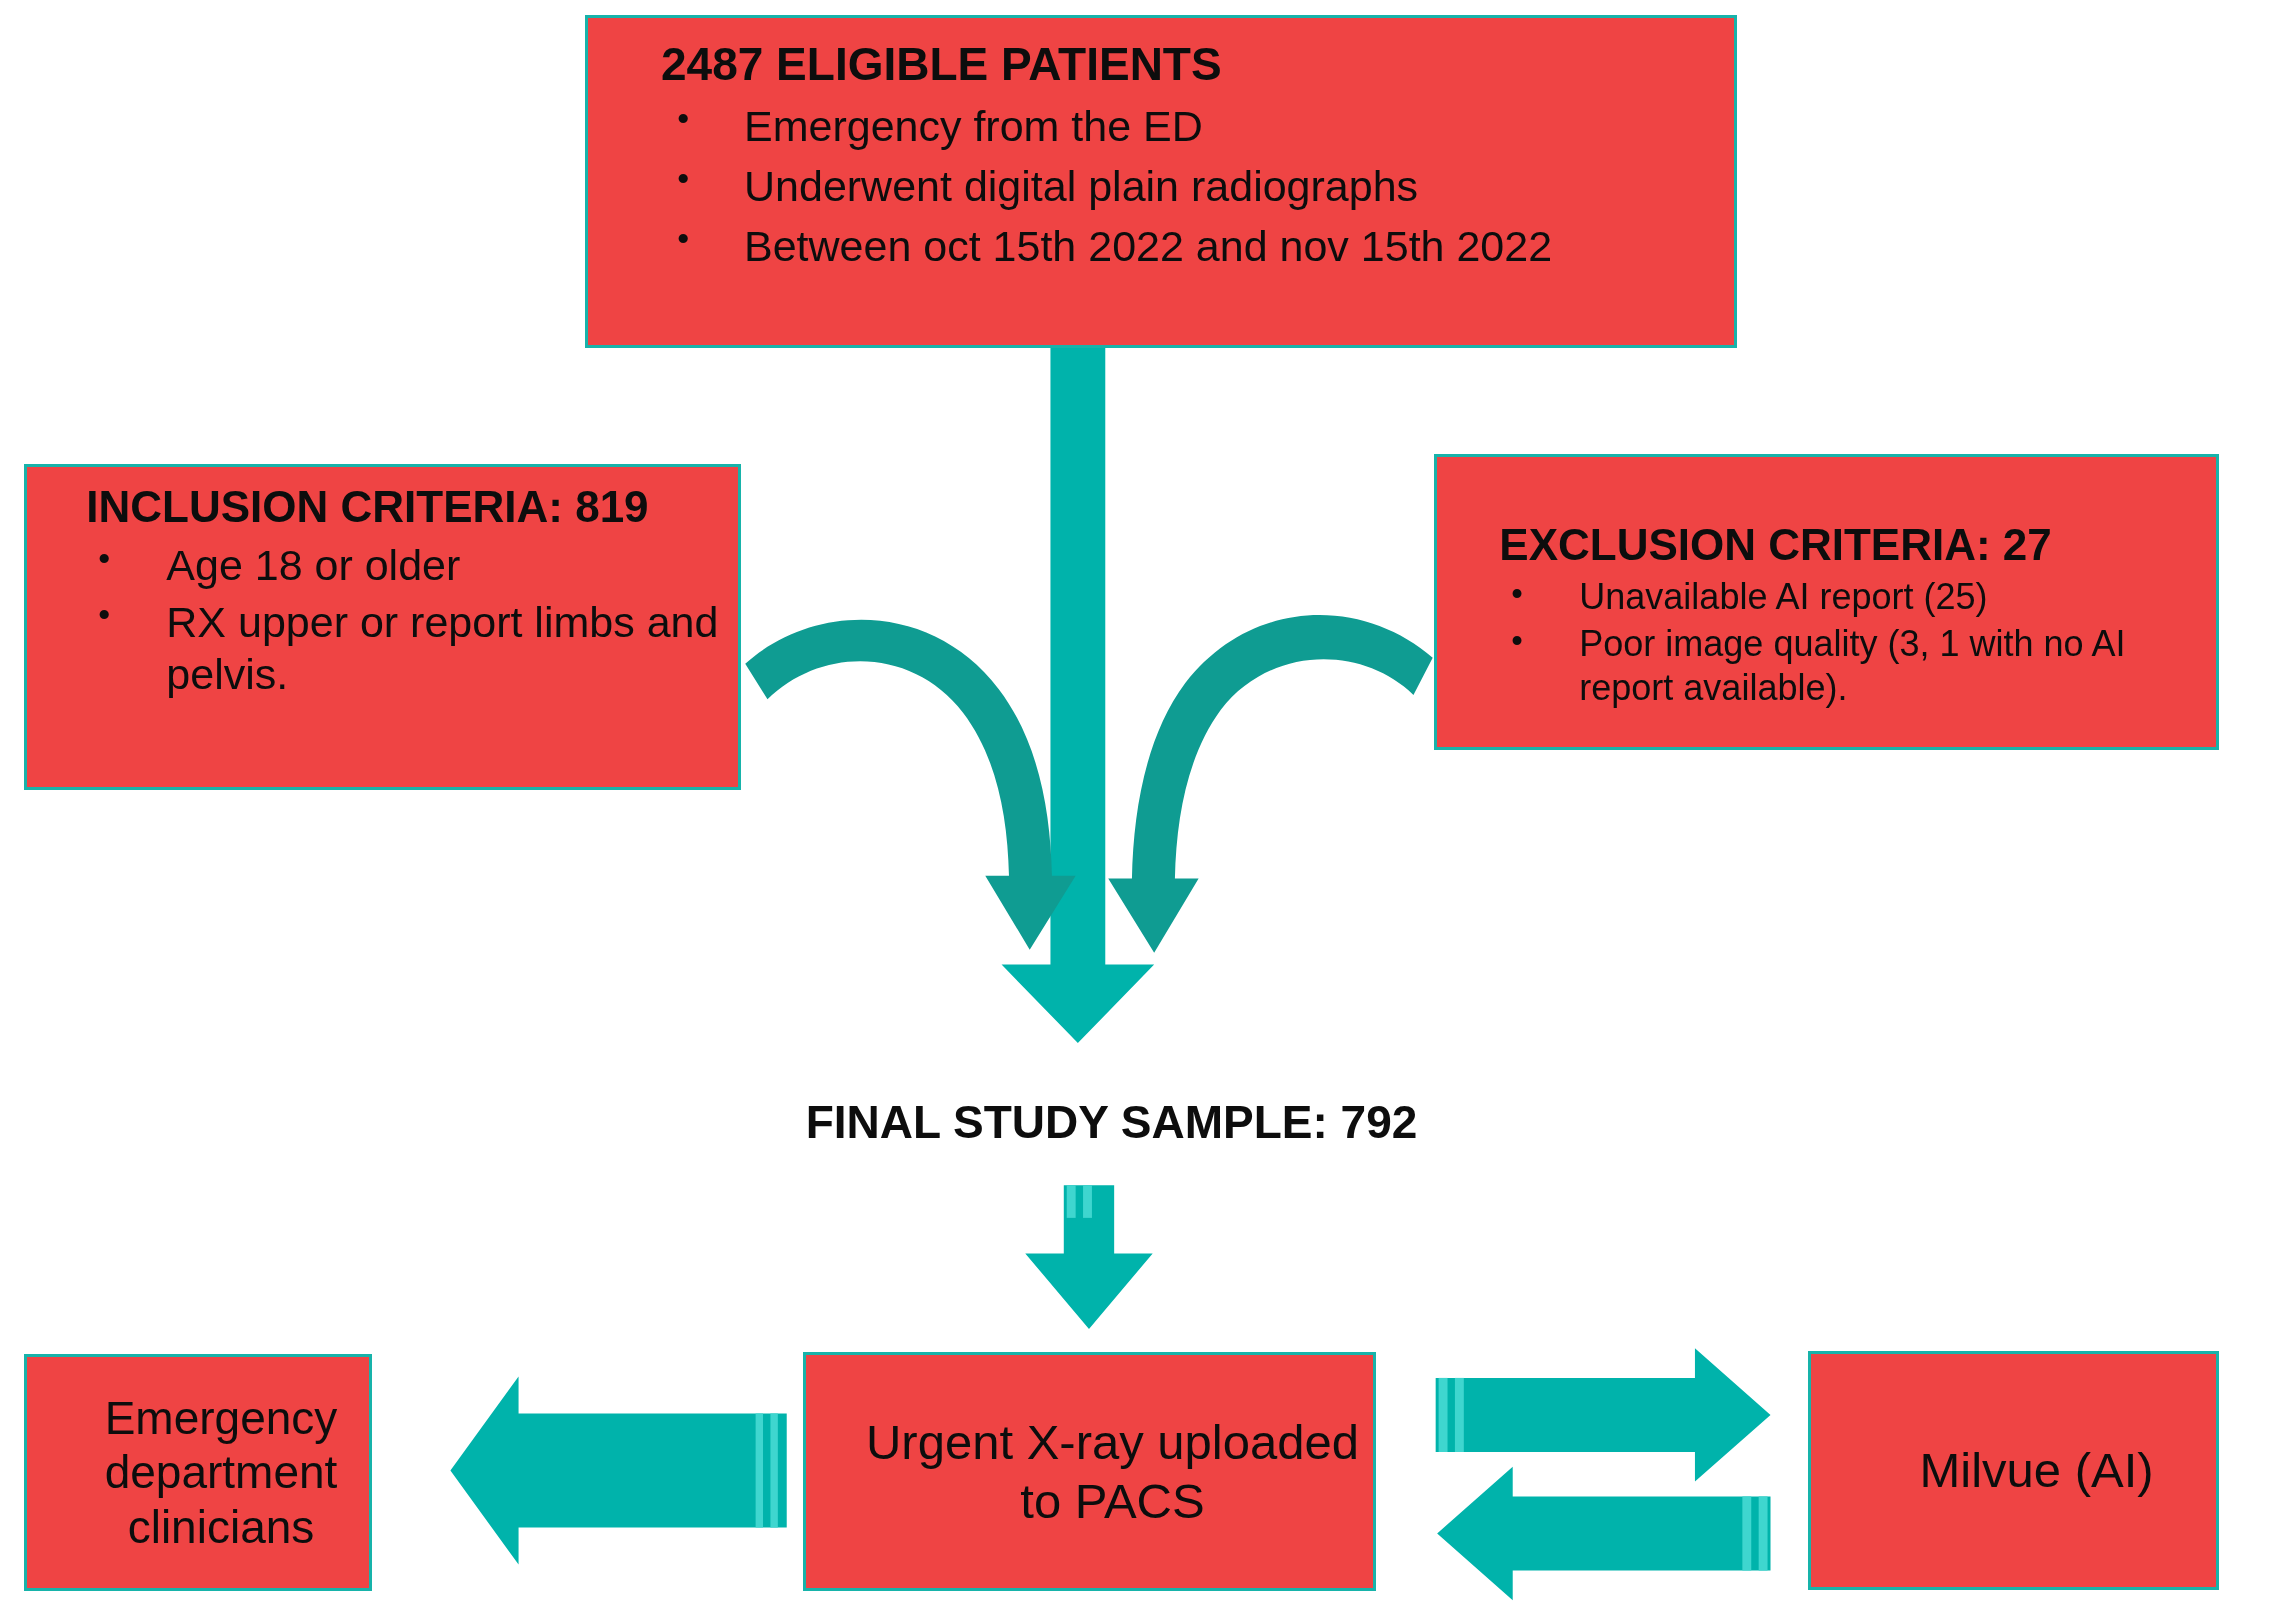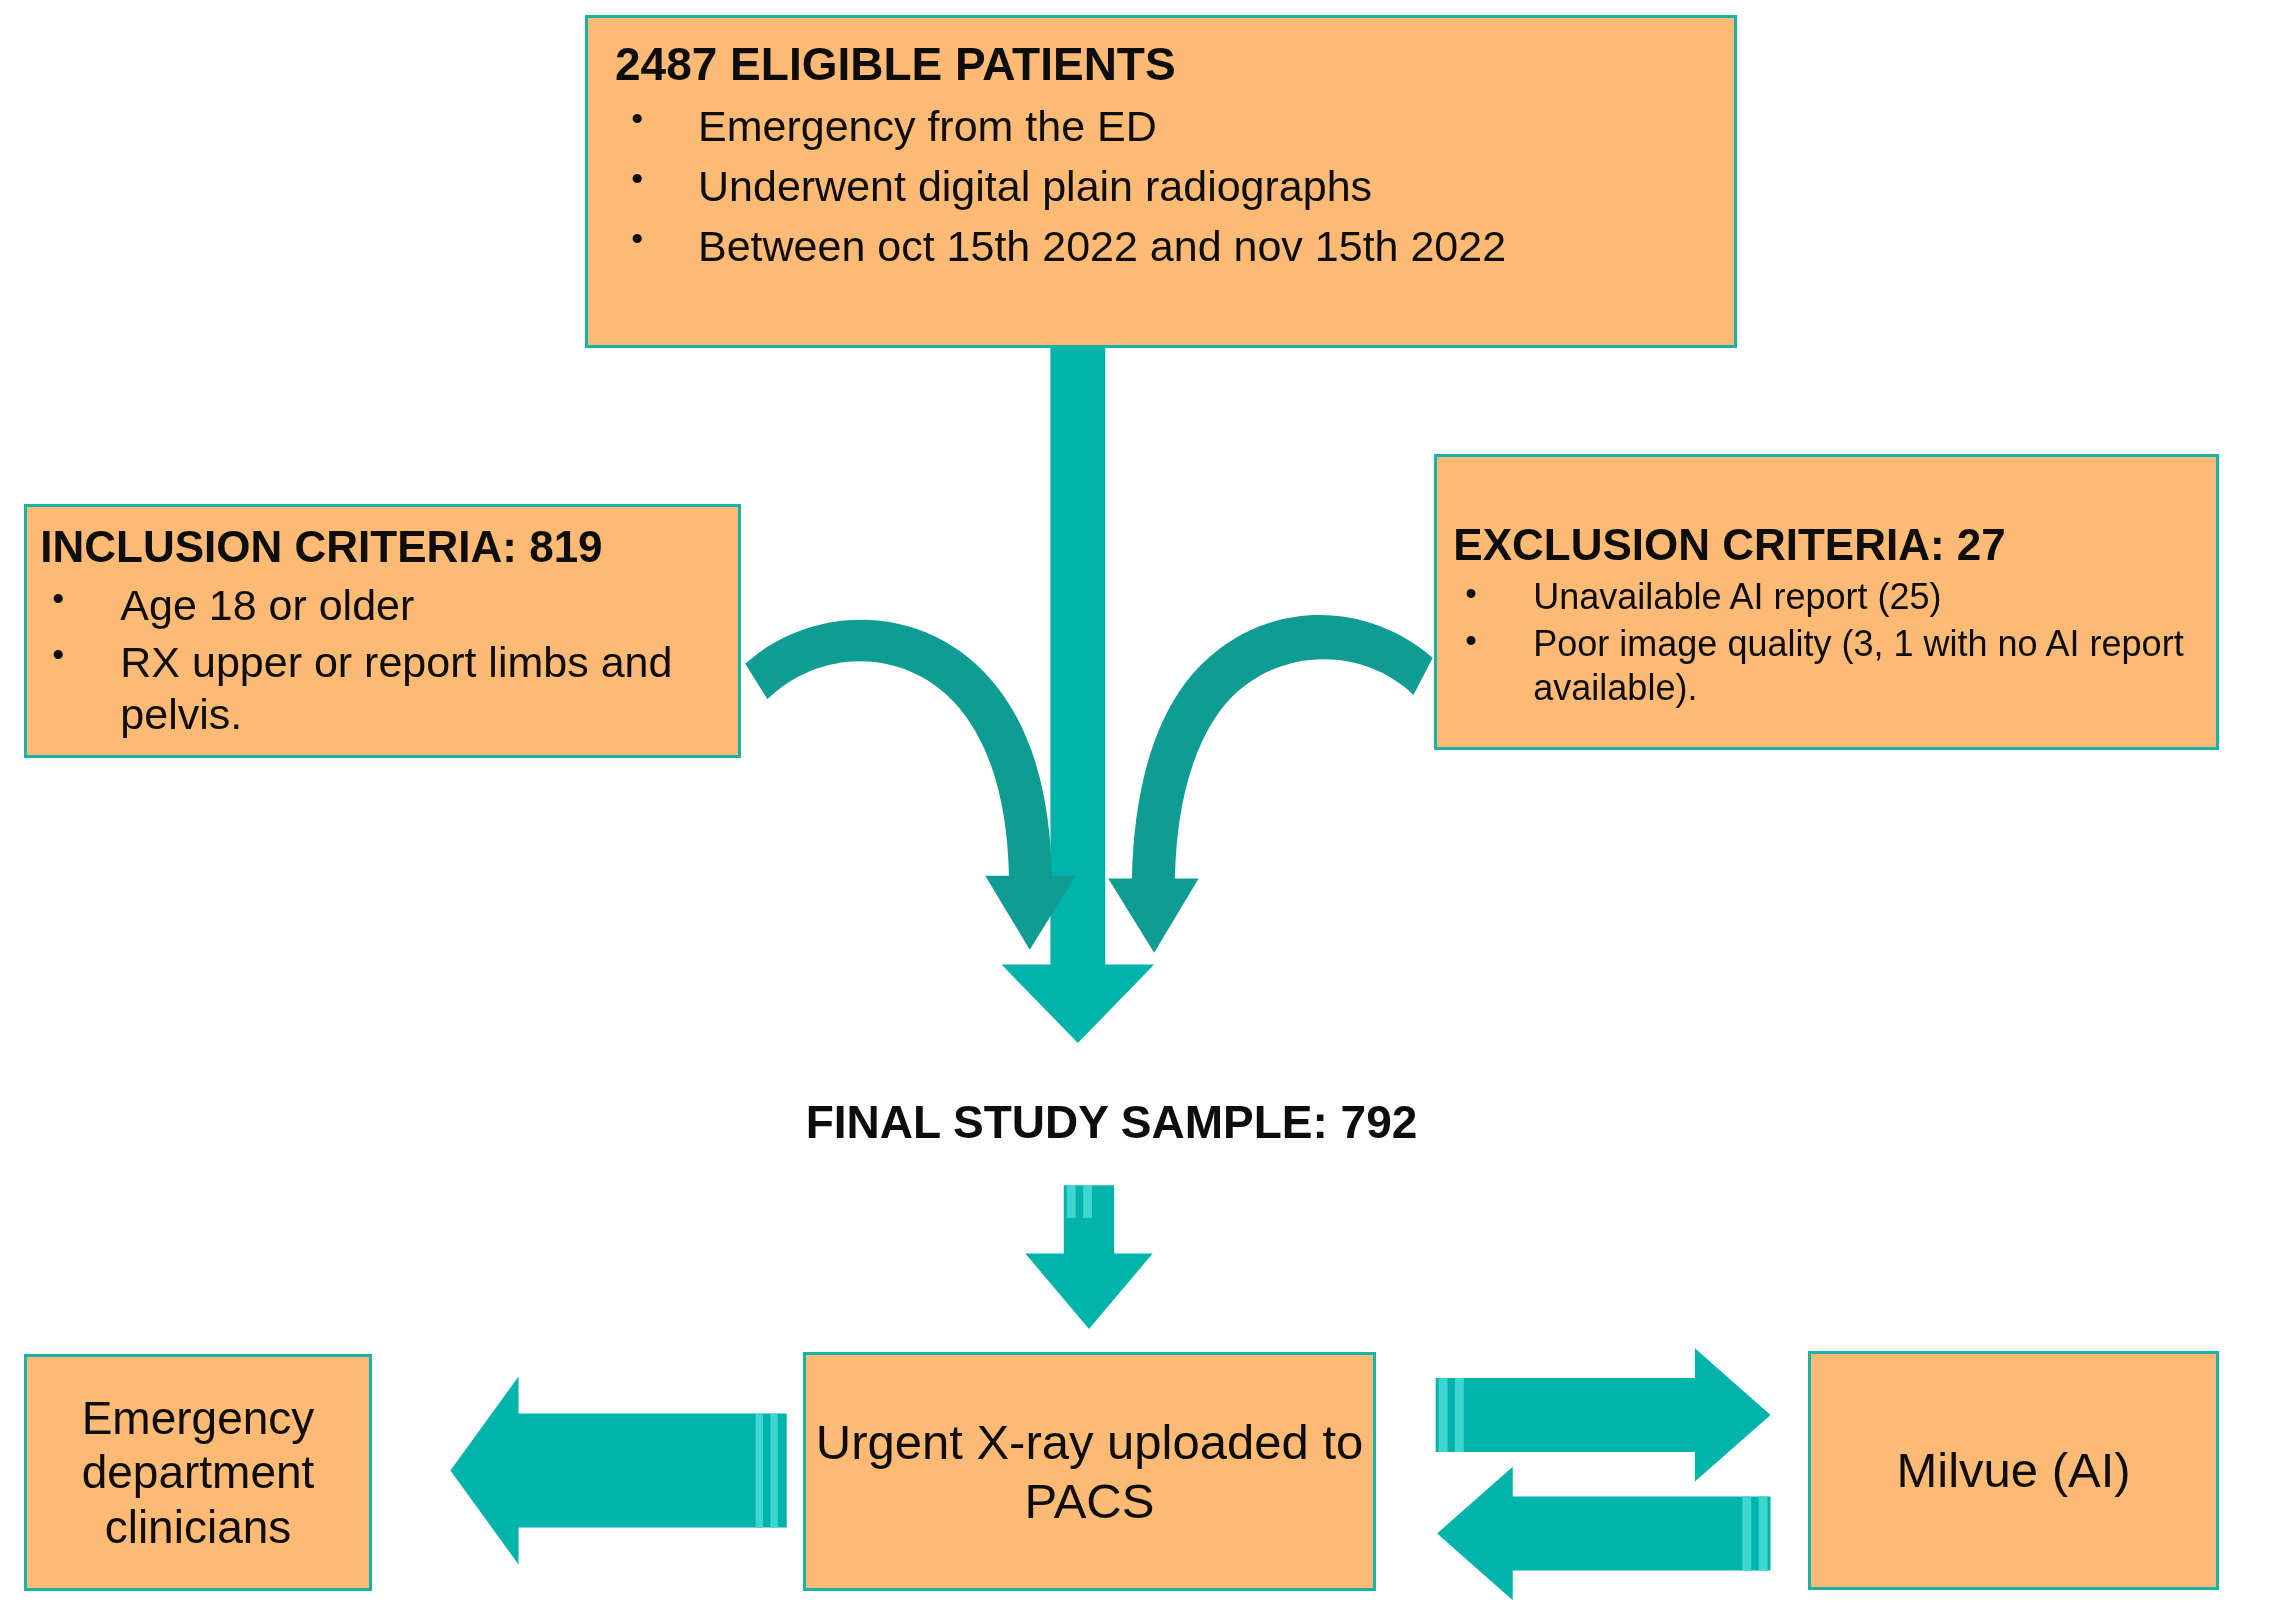--- a/index.html
+++ b/index.html
@@ -1,32 +1,32 @@
 <!DOCTYPE html>
 <html style="font-size:12px"><head>
 <meta charset="utf-8">
 <style>
   html,body{margin:0;padding:0;background:#ffffff;}
   body{width:2295px;height:1612px;position:relative;overflow:hidden;
        font-family:"Liberation Sans","DejaVu Sans",sans-serif;color:#0d0d0d;}
 
-  .box{position:absolute;box-sizing:border-box;border:3.7px solid #17b3aa;background:#fdba74;}
+  .box{position:absolute;box-sizing:border-box;border:3.7px solid #17b3aa;background:#ef4444;padding-left:46px;}
 
   .hdr{font-weight:700;letter-spacing:0px;}
 
   
   #eligible-box{left:585px;top:15px;width:1152px;height:333px;}
   #eligible-box .inner{padding:21px 0 0 27px;}
   #eligible-box .title{font-size:46px;font-weight:700;line-height:1.1;}
   #eligible-box ul{margin:10.4px 0 0 0;padding:0;list-style:none;}
   #eligible-box li{font-size:43px;line-height:1.22;position:relative;padding-left:83px;margin-bottom:7.4px;}
   #eligible-box li:before{content:"\2022";position:absolute;left:16.3px;top:-1.5px;font-size:34px;}
 
   
-  #inclusion-box{left:24px;top:504px;width:717px;height:254px;}
+  #inclusion-box{left:24px;top:464px;width:717px;height:326px;}
   #inclusion-box .inner{padding:16.3px 0 0 13.3px;}
   #inclusion-box .title{font-size:44px;font-weight:700;line-height:1.1;}
   #inclusion-box ul{margin:7.4px 0 0 0;padding:0;list-style:none;}
   #inclusion-box li{font-size:43px;line-height:1.22;position:relative;padding-left:80px;margin-bottom:4.4px;}
   #inclusion-box li:before{content:"\2022";position:absolute;left:12px;top:-1.5px;font-size:34px;}
 
   
   #exclusion-box{left:1434px;top:454px;width:785px;height:296px;}
   #exclusion-box .inner{padding:64px 0 0 16.3px;}
   #exclusion-box .title{font-size:44px;font-weight:700;line-height:1.1;}

